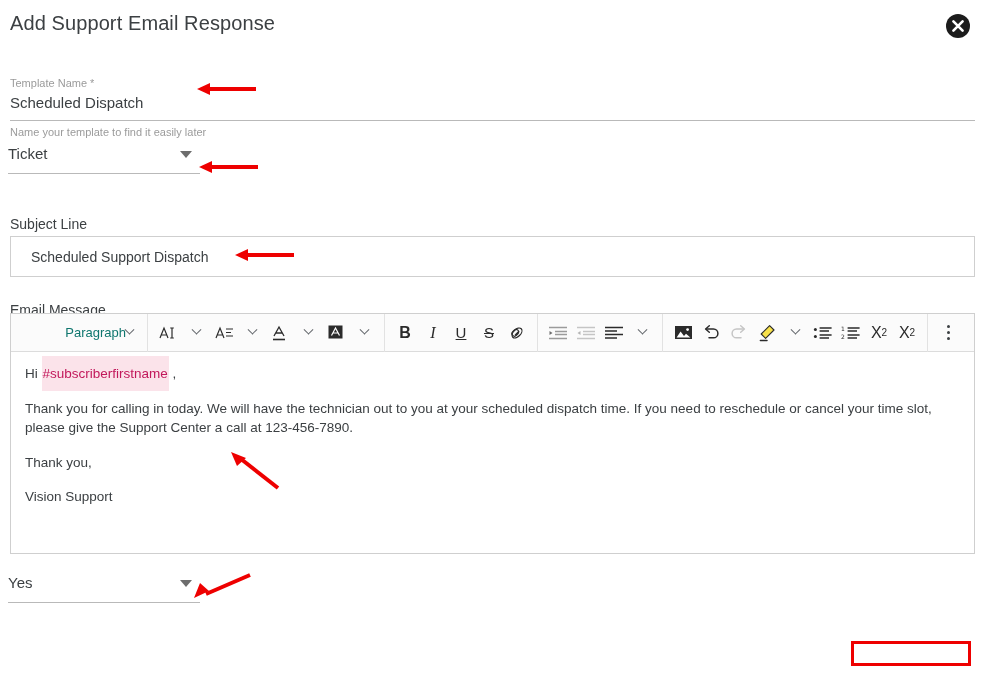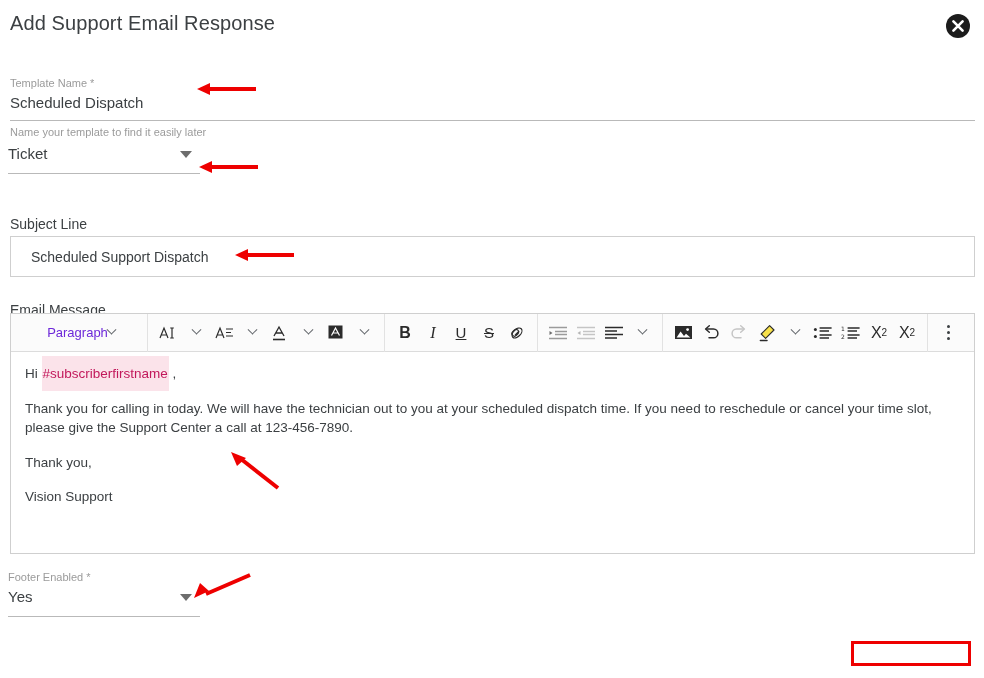--- a/index.html
+++ b/index.html
@@ -120,26 +120,26 @@
     height: 30px;
     padding: 0 3px;
     cursor: pointer;
     color: #2b2b2b;
   }
   .tb-btn.dim { color: #bcbcbc; }
   .tb-btn svg { display: block; }
   .para-sel {
     display: flex;
     align-items: center;
-    justify-content: center;
+    justify-content: flex-end;
     width: 122px;
     height: 30px;
     padding: 0 8px 0 10px;
     font-size: 13px;
-    color: #6d28d9;
+    color: #0f766e;
     cursor: pointer;
   }
   .chev {
     display: inline-block;
     width: 7px; height: 7px;
     border-right: 1.6px solid #5f6368;
     border-bottom: 1.6px solid #5f6368;
     transform: rotate(45deg) translate(-2px,-2px);
   }
   .bold-ico { font-size: 16px; font-weight: bold; font-family: "Liberation Sans", sans-serif; }
@@ -375,21 +375,20 @@
 
     <div class="ed-body">
       <p><span>Hi </span><span class="mergetag">#subscriberfirstname</span><span> ,</span></p>
       <p>Thank you for calling in today. We will have the technician out to you at your scheduled dispatch time. If you need to reschedule or cancel your time slot, please give the Support Center a call at 123-456-7890.</p>
       <p>Thank you,</p>
       <p>Vision Support</p>
     </div>
   </div>
 
   <div class="mfield" style="left:8px; top:570px; width:192px;">
-    <div class="mlabel">Footer Enabled *</div>
     <div class="sel-row" style="height:26px;">
       <div class="mvalue" style="margin-top:2px;">Yes</div>
       <div class="caret"></div>
     </div>
     <div class="mline" style="margin-top:4px;"></div>
   </div>
 
   <div class="add-btn">ADD TEMPLATE</div>
   <div class="red-box"></div>
 

